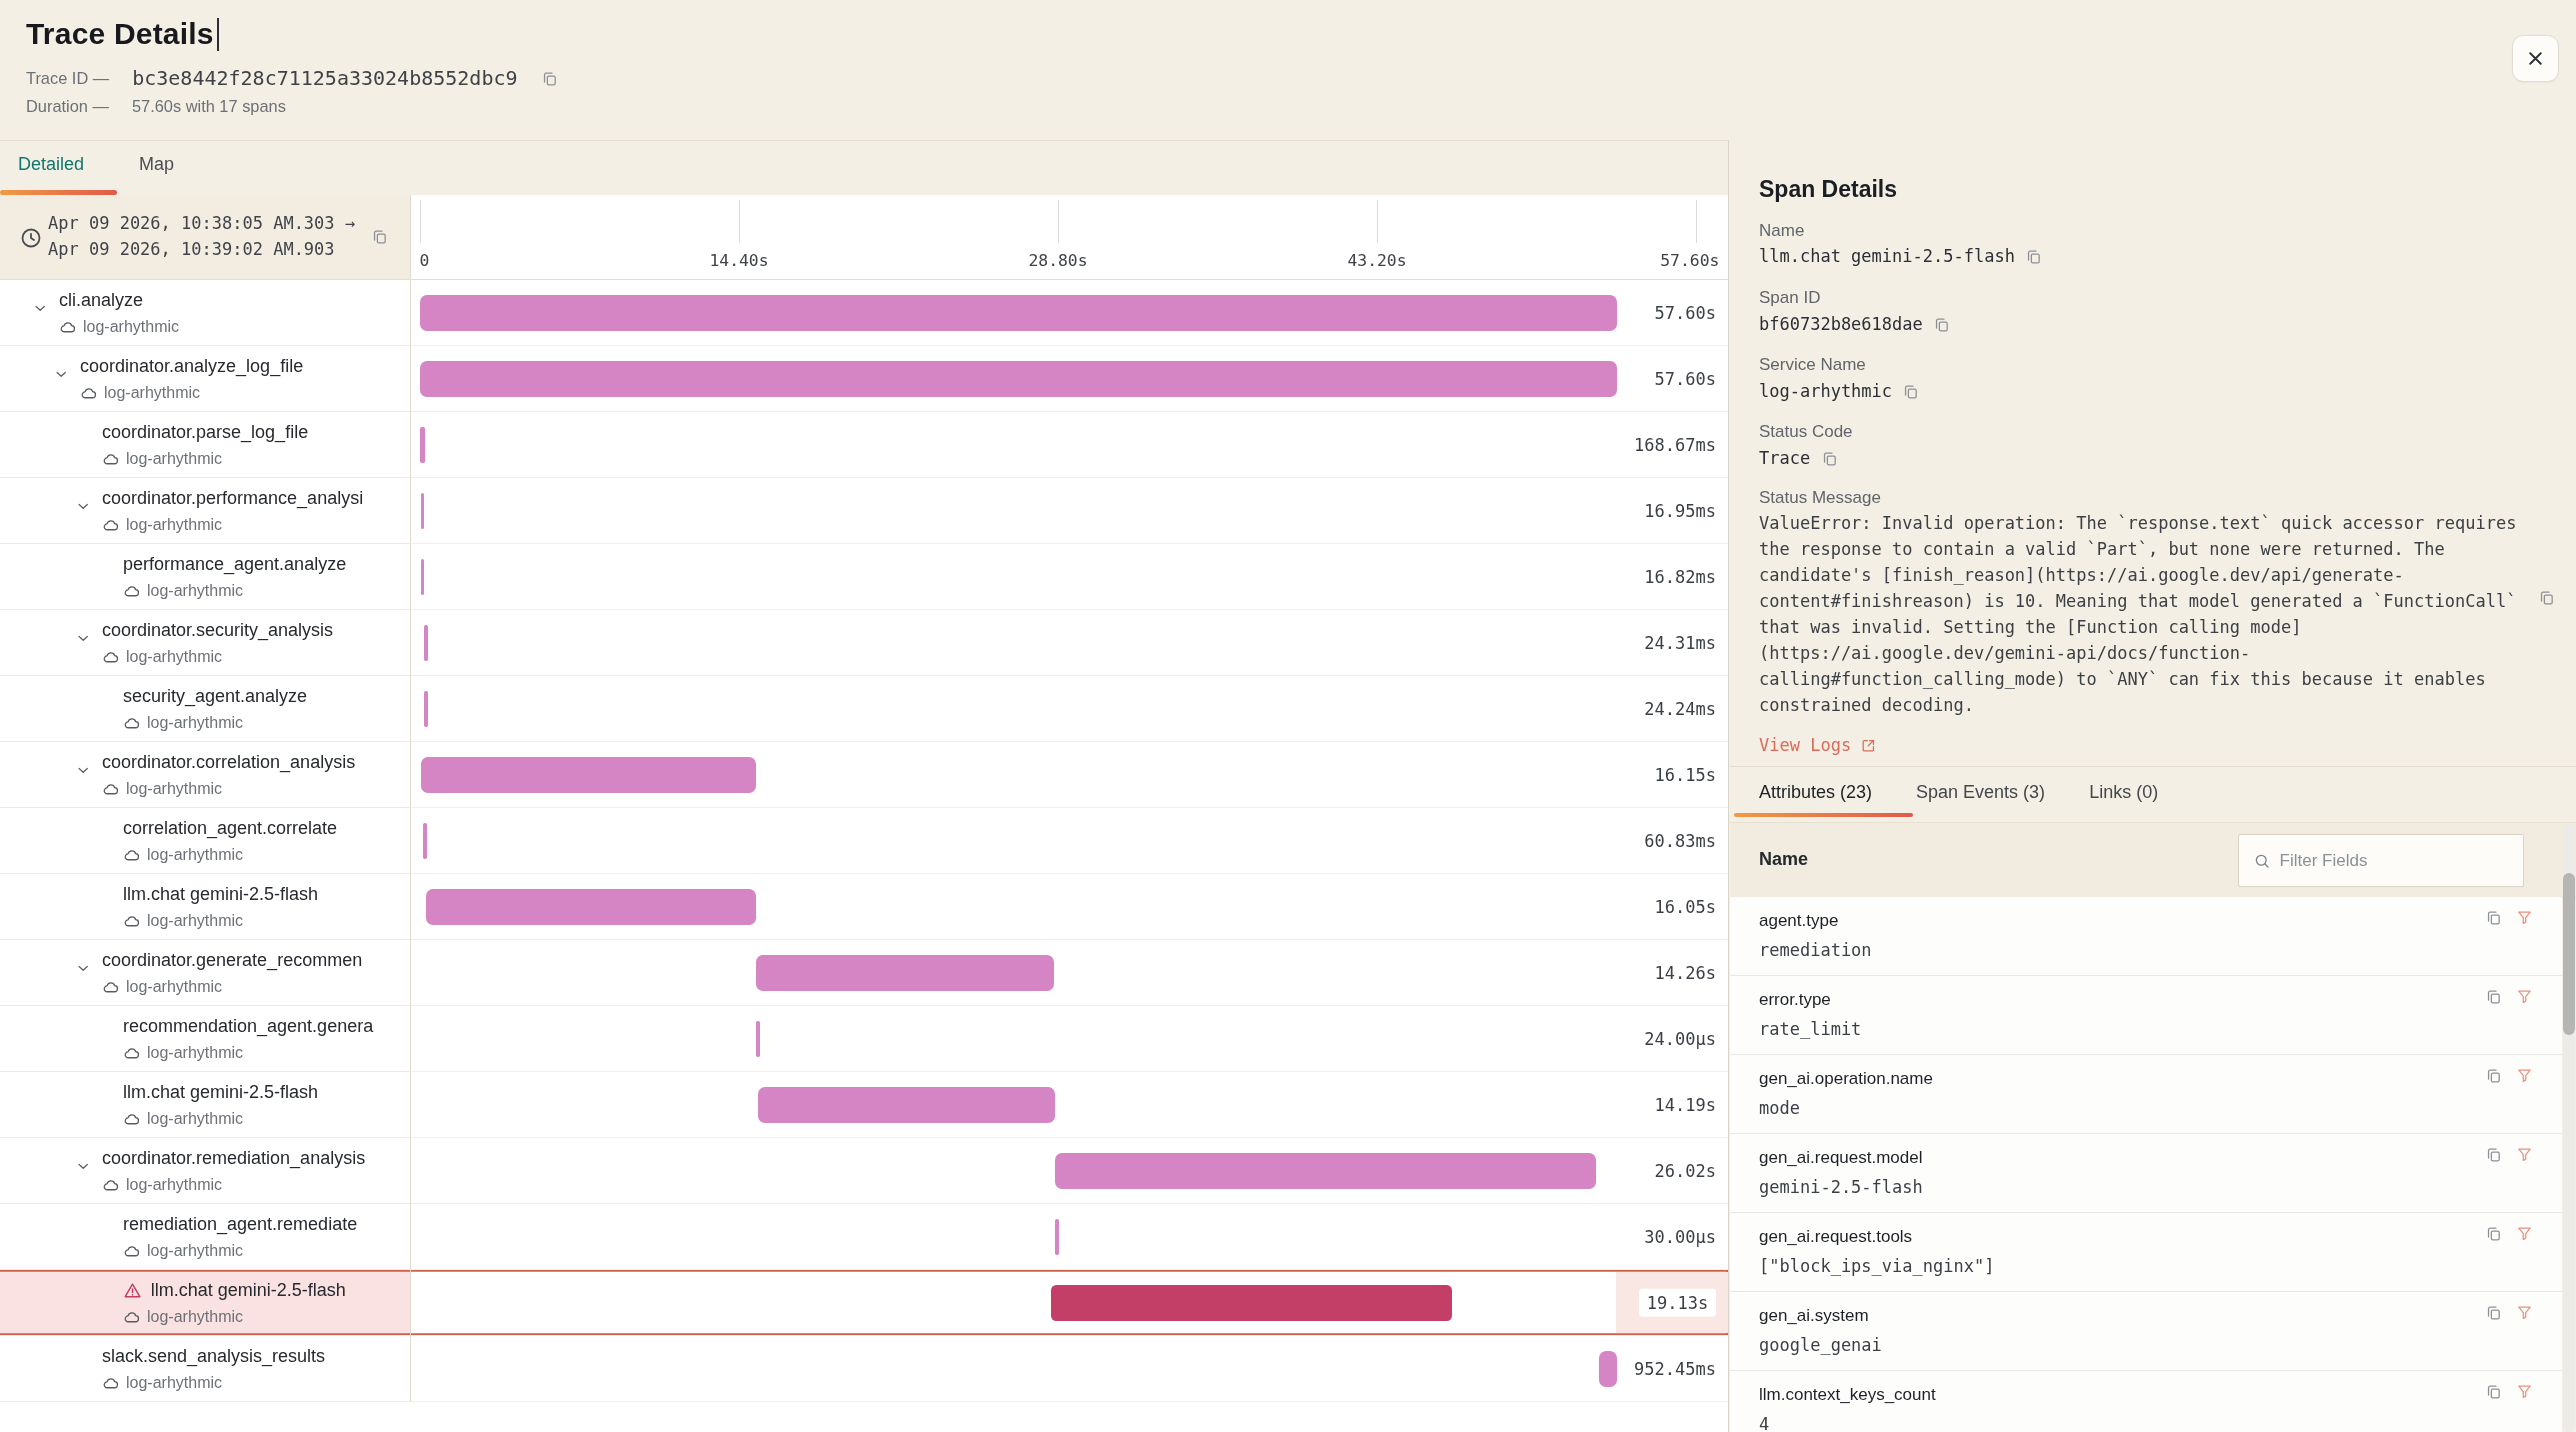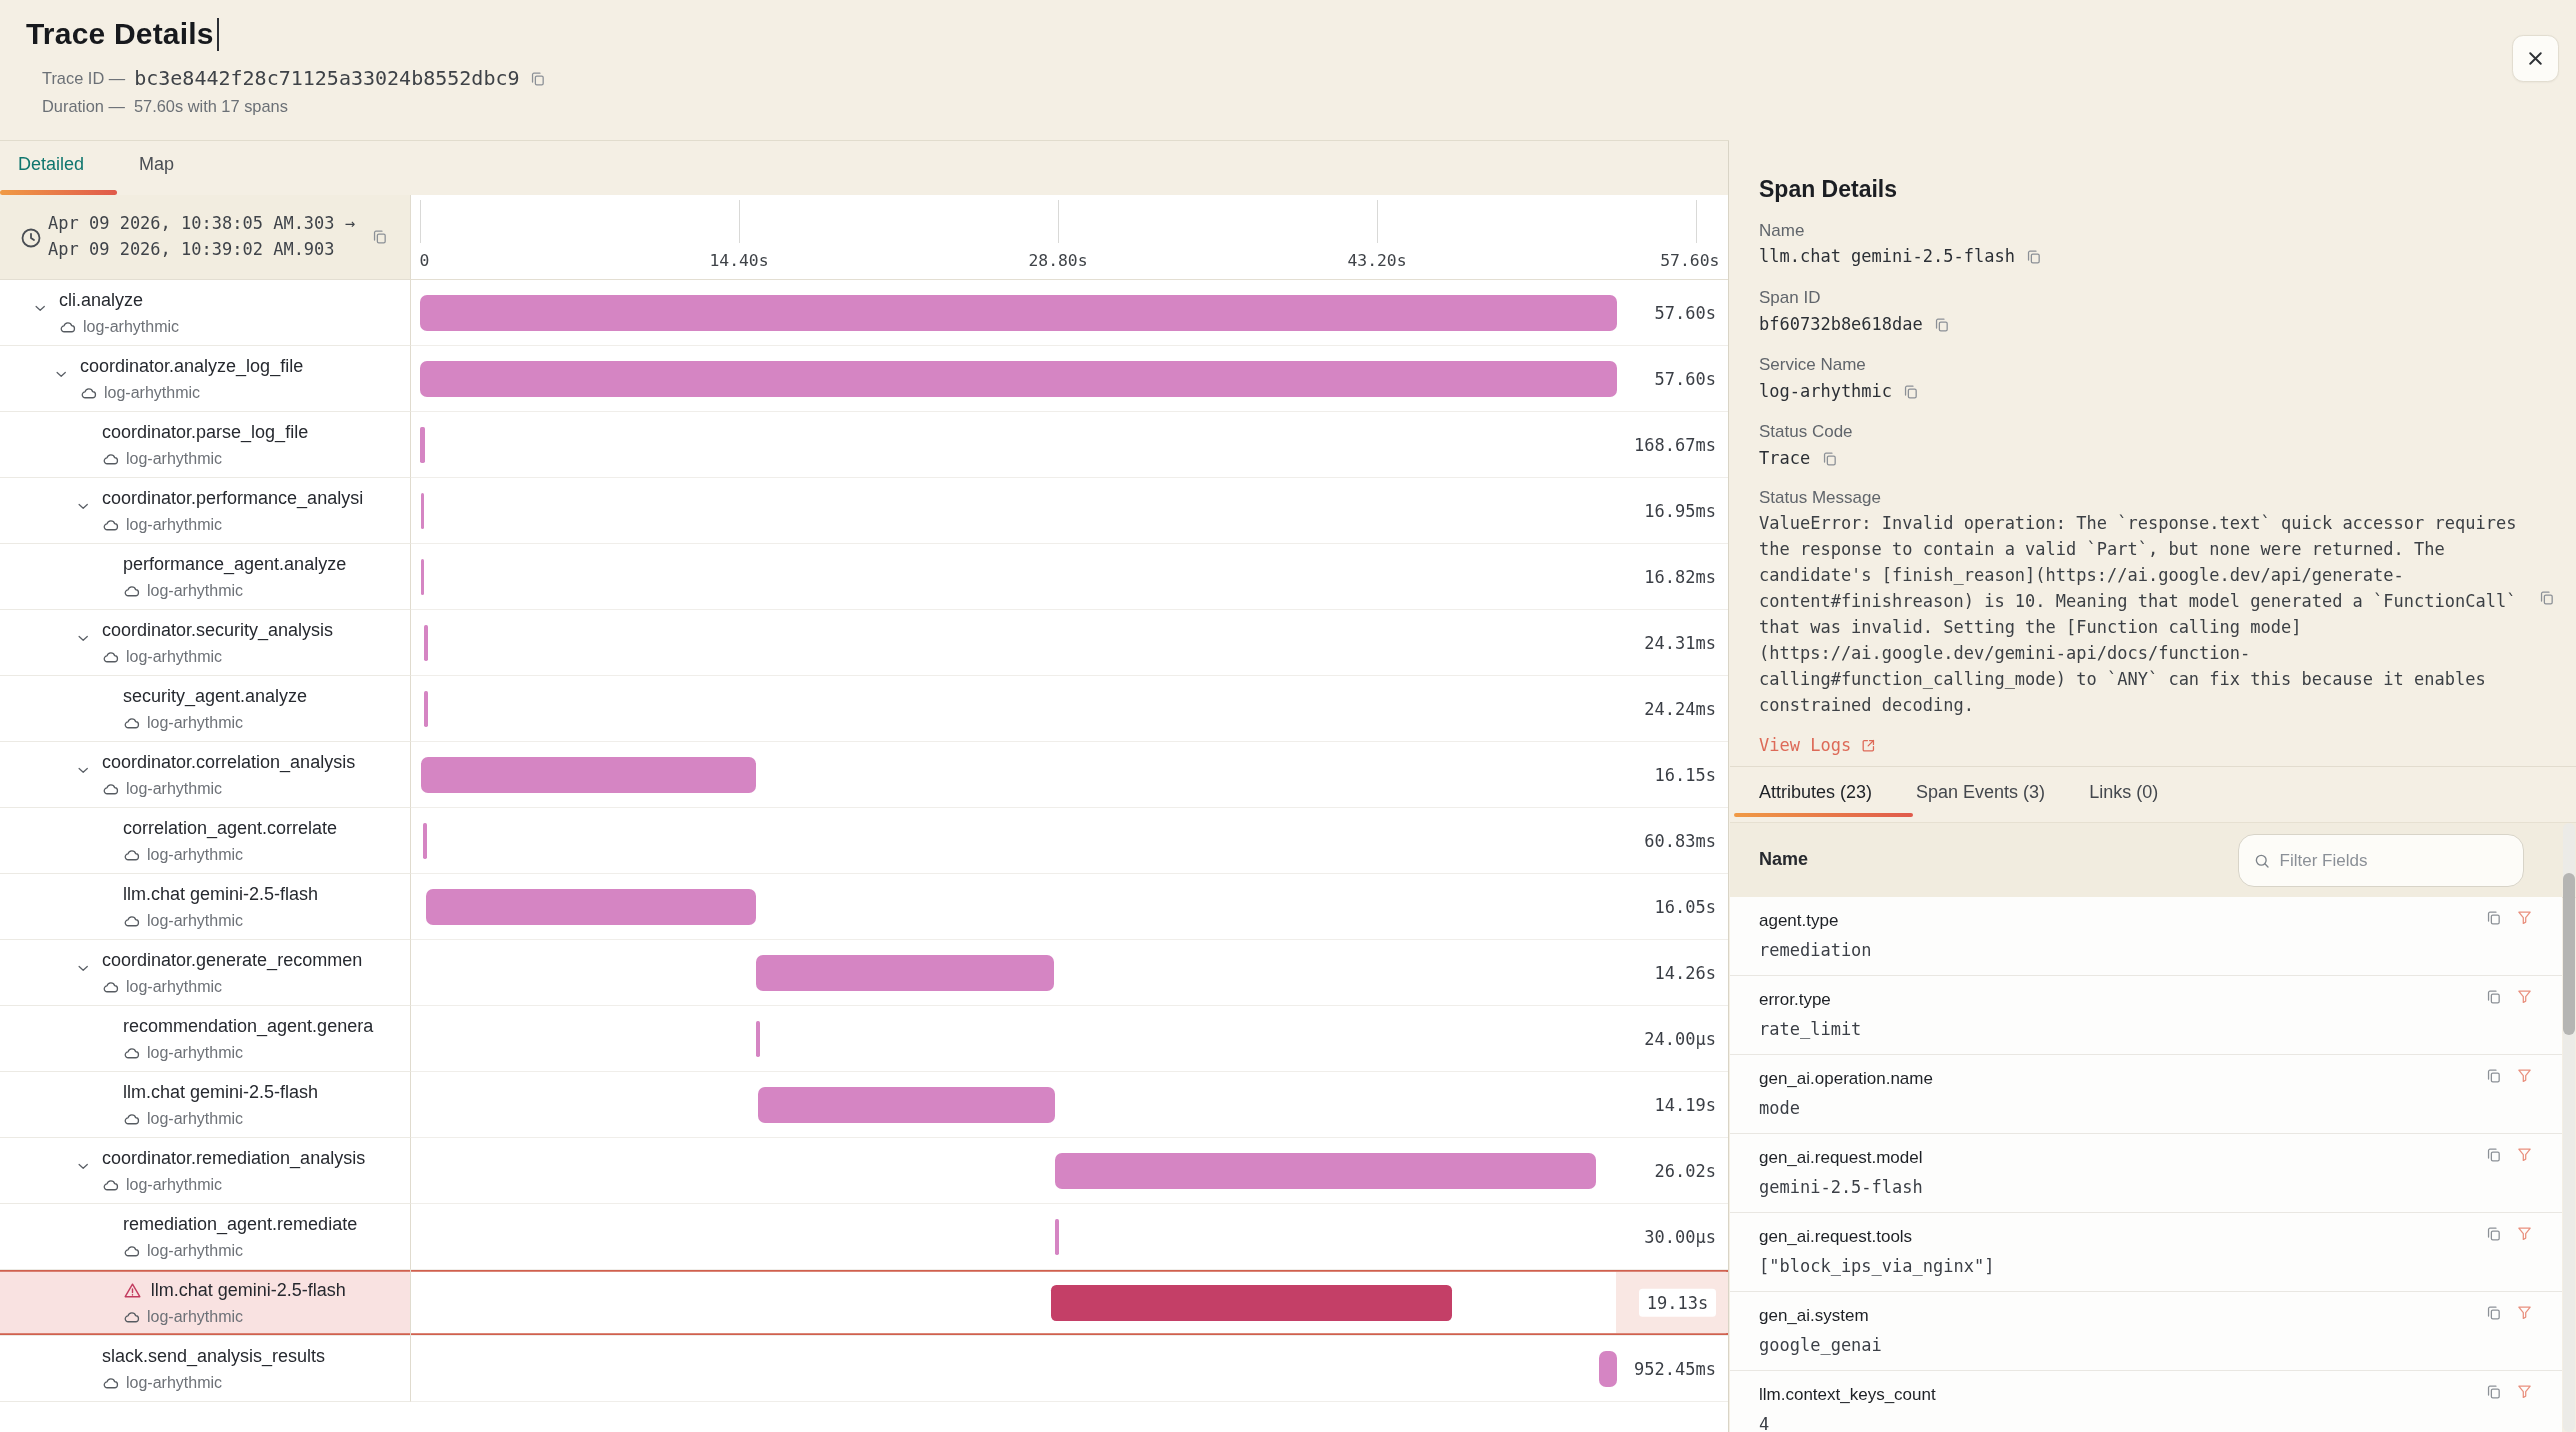--- a/index.html
+++ b/index.html
@@ -9,21 +9,21 @@
     background:#f4efe4;
     font-family:"Liberation Sans", sans-serif;
     color:#24272d;
   }
   .mono { font-family:"DejaVu Sans Mono", monospace; }
   svg.ic { display:block; fill:none; stroke:currentColor; stroke-width:1.8; stroke-linecap:round; stroke-linejoin:round; }
 
   
   .page-title { position:absolute; left:26px; top:17px; font-size:30px; font-weight:600; color:#17191d; display:flex; align-items:center; letter-spacing:0.2px;}
   .caret { width:1.7px; height:33px; background:#2b2e34; margin-left:3.5px; }
-  .meta-line { position:absolute; left:42px; font-size:16.4px; color:#6b7076; display:flex; align-items:center; gap:9px; }
+  .meta-line { position:absolute; left:26px; font-size:16.4px; color:#6b7076; display:flex; align-items:center; gap:23px; }
   .meta-1 { top:66px; }
   .meta-2 { top:97px; }
   .meta-line .val { font-family:"DejaVu Sans Mono", monospace; color:#3e4247; font-size:20px; }
   .meta-line .copy { color:#8b9096; }
   .close-btn { position:absolute; left:2512px; top:35px; width:47px; height:47px; background:#fdfcf8; border:0.9px solid #e2ddd0; border-radius:11.2px; display:flex; align-items:center; justify-content:center; color:#2e3136; cursor:pointer; box-shadow:0 0.9px 1.7px rgba(0,0,0,.04); }
 
   .header-rule { position:absolute; top:140px; left:0; width:1729px; border-top:0.9px solid #e1dccd; }
 
   
   .tab-row { position:absolute; top:141px; left:0; width:1729px; height:54px; border-right:0.9px solid #d9d4c6; }
@@ -75,21 +75,21 @@
   .view-logs { top:580px; display:flex; align-items:center; gap:8.6px; color:#dd6a58; font-family:"DejaVu Sans Mono",monospace; font-size:17px; cursor:pointer; }
   .rp-divider { position:absolute; left:0; right:0; top:626px; border-top:0.9px solid #e2dcce; }
 
   .rp-tabs { position:absolute; left:29px; top:642px; display:flex; gap:44px; font-size:18px; color:#43474d; }
   .rp-tab { cursor:pointer; }
   .rp-tab.active { color:#1d2126; font-weight:500; }
   .rp-underline { position:absolute; left:4.3px; top:673px; width:179px; height:4.3px; border-radius:2.6px; background:linear-gradient(90deg,#f09a45,#e05a4b); }
 
   .attr-header { position:absolute; left:0; right:0; top:682px; height:76px; background:#f1ecdf; border-top:0.9px solid #e6e0d1; border-bottom:0.9px solid #e6e0d1; }
   .attr-header .hdr-name { position:absolute; left:29px; top:26px; font-size:18px; font-weight:600; color:#26292e; }
-  .filter-box { position:absolute; right:52px; top:11.2px; width:286px; height:53px; background:#fdfcf8; border:0.9px solid #d8d4c8; border-radius:16px; display:flex; align-items:center; padding:0 14px; gap:8.6px; color:#7d838a; }
+  .filter-box { position:absolute; right:52px; top:11.2px; width:286px; height:53px; background:#fdfcf8; border:0.9px solid #d8d4c8; border-radius:2px; display:flex; align-items:center; padding:0 14px; gap:8.6px; color:#7d838a; }
   .filter-box input { border:none; outline:none; background:transparent; font-size:17px; color:#3c4045; font-family:"Liberation Sans",sans-serif; width:100%; }
   .filter-box input::placeholder { color:#8b9097; }
 
   .attr-rows { position:absolute; left:0; right:14px; top:757px; bottom:0; overflow:hidden; }
   .attr-row { position:relative; height:79px; border-bottom:0.9px solid #e9e7e2; background:#fdfdfc; }
   .attr-name { position:absolute; left:29px; top:14px; font-size:17px; font-weight:500; color:#1d2025; }
   .attr-value { position:absolute; left:29px; top:43px; font-family:"DejaVu Sans Mono",monospace; font-size:17px; color:#3b3f46; }
   .attr-icons { position:absolute; right:29px; top:12px; display:flex; gap:14px; align-items:center; }
   .attr-icons .copy { color:#8b9096; cursor:pointer; }
   .attr-icons .funnel { color:#e9907e; cursor:pointer; }

